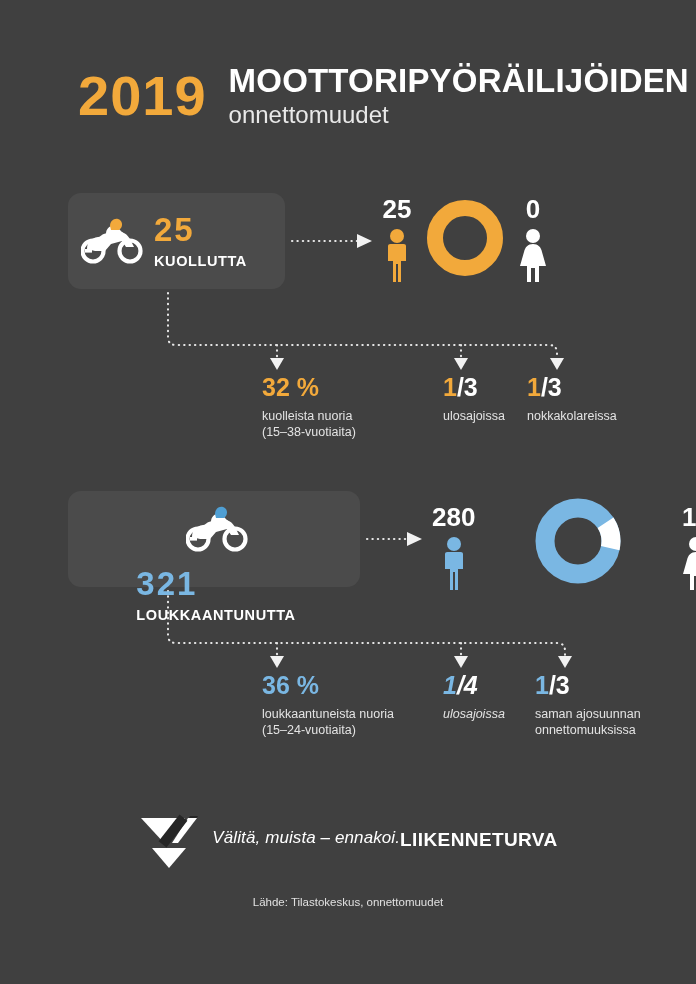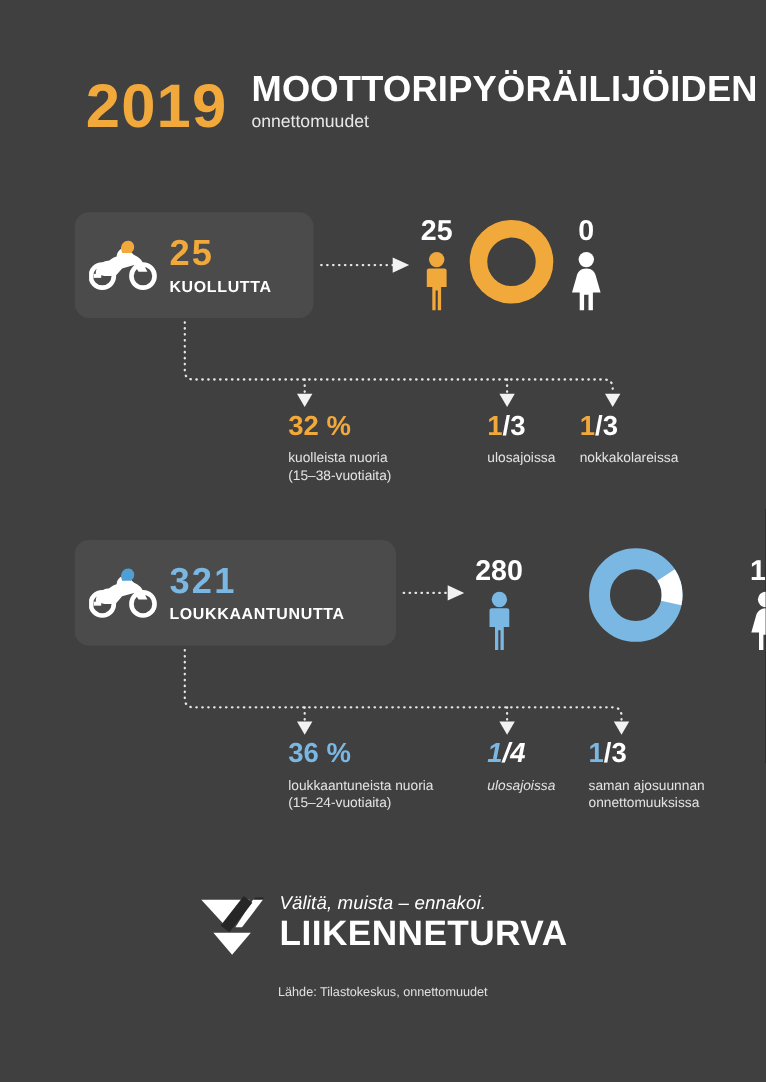--- a/index.html
+++ b/index.html
@@ -43,38 +43,38 @@
   }
   .title-main {
     font-size: 33px;
     font-weight: bold;
     color: #ffffff;
     letter-spacing: 0.2px;
     line-height: 1.05;
     white-space: nowrap;
   }
   .title-sub {
-    font-size: 16px;
+    font-size: 24px;
     font-weight: normal;
     color: #e8e8e8;
     line-height: 1.2;
     margin-top: 2px;
   }
 
   
   .card {
     position: absolute;
     background: #4B4B4B;
     border-radius: 13px;
     display: flex;
     align-items: center;
     box-sizing: border-box;
   }
   #card-dead   { left: 68px; top: 193px; width: 217px; height: 96px; }
-  #card-injured{ left: 68px; top: 491px; width: 292px; height: 96px; }
+  #card-injured{ left: 68px; top: 491px; width: 292px; height: 96px; flex-direction: column; }
 
   .card-icon {
     width: 76px;
     flex: 0 0 76px;
     display: flex;
     align-items: center;
     justify-content: center;
     margin-left: 6px;
   }
   .card-text { padding-left: 4px; }
@@ -174,32 +174,32 @@
     flex-direction: column;
     align-items: center;
   }
   .logo-row {
     display: flex;
     align-items: center;
   }
   .logo-text {
     margin-left: 12px;
     display: flex;
-    flex-direction: column;
+    flex-direction: row;
     justify-content: center;
   }
   .logo-slogan {
     font-size: 17px;
     font-style: italic;
     color: #ffffff;
     line-height: 1.1;
     letter-spacing: 0.1px;
   }
   .logo-name {
-    font-size: 32px;
+    font-size: 19px;
     font-weight: bold;
     color: #ffffff;
     letter-spacing: 0.4px;
     line-height: 1.05;
     margin-top: 1px;
   }
   .source {
     margin-top: 26px;
     font-size: 11.5px;
     color: #e0e0e0;

